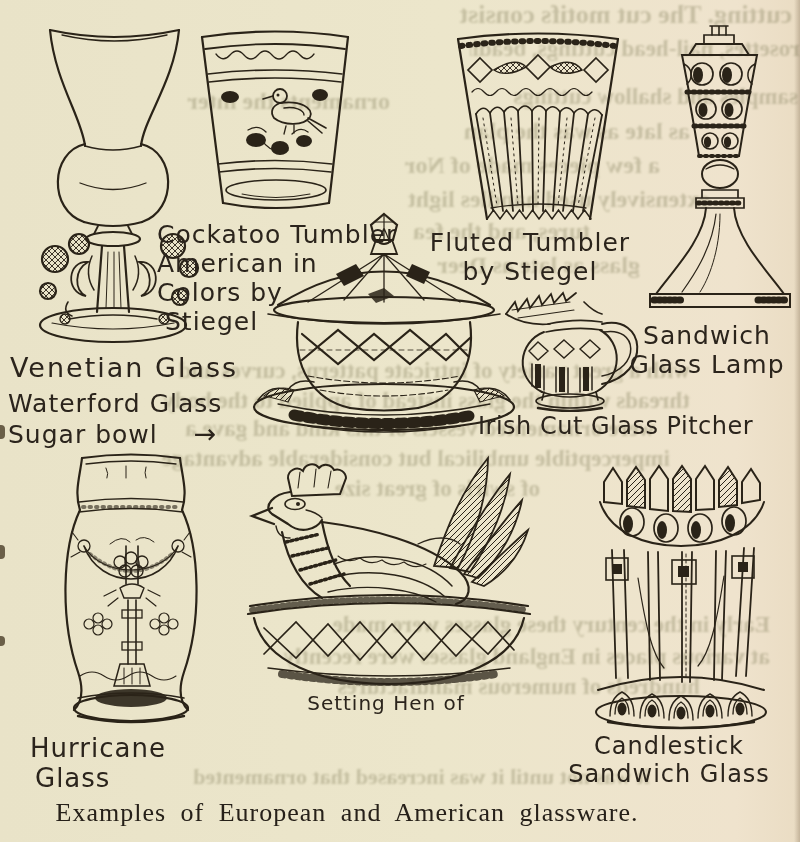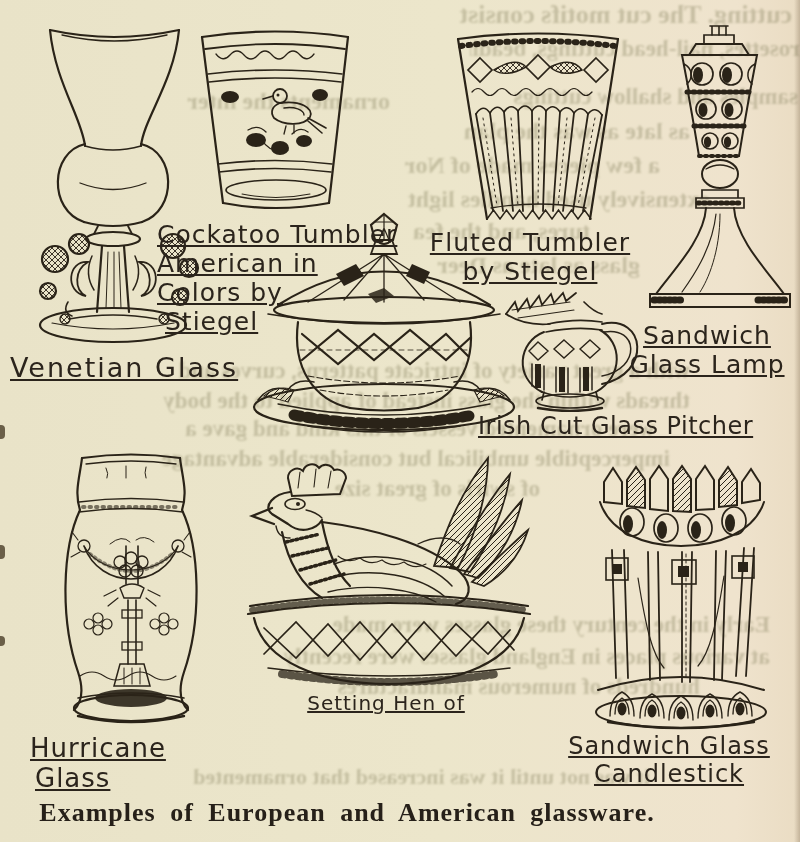--- a/index.html
+++ b/index.html
@@ -10,26 +10,26 @@
   }
   .edge-right{position:absolute;right:0;top:0;width:6px;height:100%;
     background:linear-gradient(90deg,rgba(0,0,0,0),rgba(96,74,48,.28));}
   .nub{position:absolute;left:0;width:5px;height:14px;background:#4a3d28;border-radius:0 4px 4px 0;opacity:.8;}
   .bleed{
     position:absolute;z-index:0;transform:scaleX(-1);
     font-family:"Liberation Serif",serif;font-weight:bold;color:#8f8a68;
     opacity:.42;filter:blur(1.1px);white-space:nowrap;overflow:hidden;pointer-events:none;
   }
   .art{position:absolute;z-index:1;}
-  .hand{position:absolute;z-index:2;letter-spacing:1px;line-height:1.16;text-decoration:underline;}
+  .hand{position:absolute;z-index:2;letter-spacing:1px;line-height:1.16;}
   .hand .ln{display:block;}
   .center{text-align:center;}
   #caption{
     position:absolute;z-index:2;left:0;top:798px;width:694px;text-align:center;
-    font-family:"Liberation Serif",serif;font-weight:bold;font-size:26px;
+    font-family:"Liberation Serif",serif;font-weight:normal;font-size:26px;
     word-spacing:7px;letter-spacing:1px;color:#262019;
   }
   .arrow{padding-left:36px;font-size:27px;letter-spacing:0;}
 </style>
 </head>
 <body>
 
 <div id="page">
 
   <svg width="0" height="0" style="position:absolute" aria-hidden="true">
@@ -367,42 +367,48 @@
 
   <div class="hand" style="left:10px;top:352px;font-size:27px;letter-spacing:2px">
     <span class="ln">Venetian Glass</span>
   </div>
 
   <div class="hand center" style="left:428px;top:228px;width:204px;font-size:25px">
     <span class="ln">Fluted Tumbler</span>
     <span class="ln">by Stiegel</span>
   </div>
 
+  <div class="hand" style="left:8px;top:389px;font-size:25px">
+    <span class="ln">Waterford Glass</span>
+    <span class="ln">
+      <span>Sugar bowl</span><span class="arrow">→</span>
+    </span>
+  </div>
 
   <div class="hand" style="left:478px;top:413px;font-size:24px;letter-spacing:0.5px">
     <span class="ln">Irish Cut Glass Pitcher</span>
   </div>
 
   <div class="hand center" style="left:618px;top:321px;width:178px;font-size:25px">
     <span class="ln">Sandwich</span>
     <span class="ln">Glass Lamp</span>
   </div>
 
   <div class="hand" style="left:30px;top:733px;font-size:26px">
     <span class="ln">Hurricane</span>
     <span class="ln" style="padding-left:5px">Glass</span>
   </div>
 
   <div class="hand center" style="left:234px;top:692px;width:304px;font-size:20px">
     <span class="ln">Setting Hen of</span>
   </div>
 
   <div class="hand center" style="left:560px;top:733px;width:218px;font-size:24px">
+    <span class="ln">Candlestick</span>
     <span class="ln">Sandwich Glass</span>
-    <span class="ln">Candlestick</span>
   </div>
 
   <div id="caption">Examples of European and American glassware.</div>
 
   <div class="edge-right"></div>
   <div class="nub" style="top:425px"></div>
   <div class="nub" style="top:545px"></div>
   <div class="nub" style="top:636px;height:10px"></div>
 
 </div>

